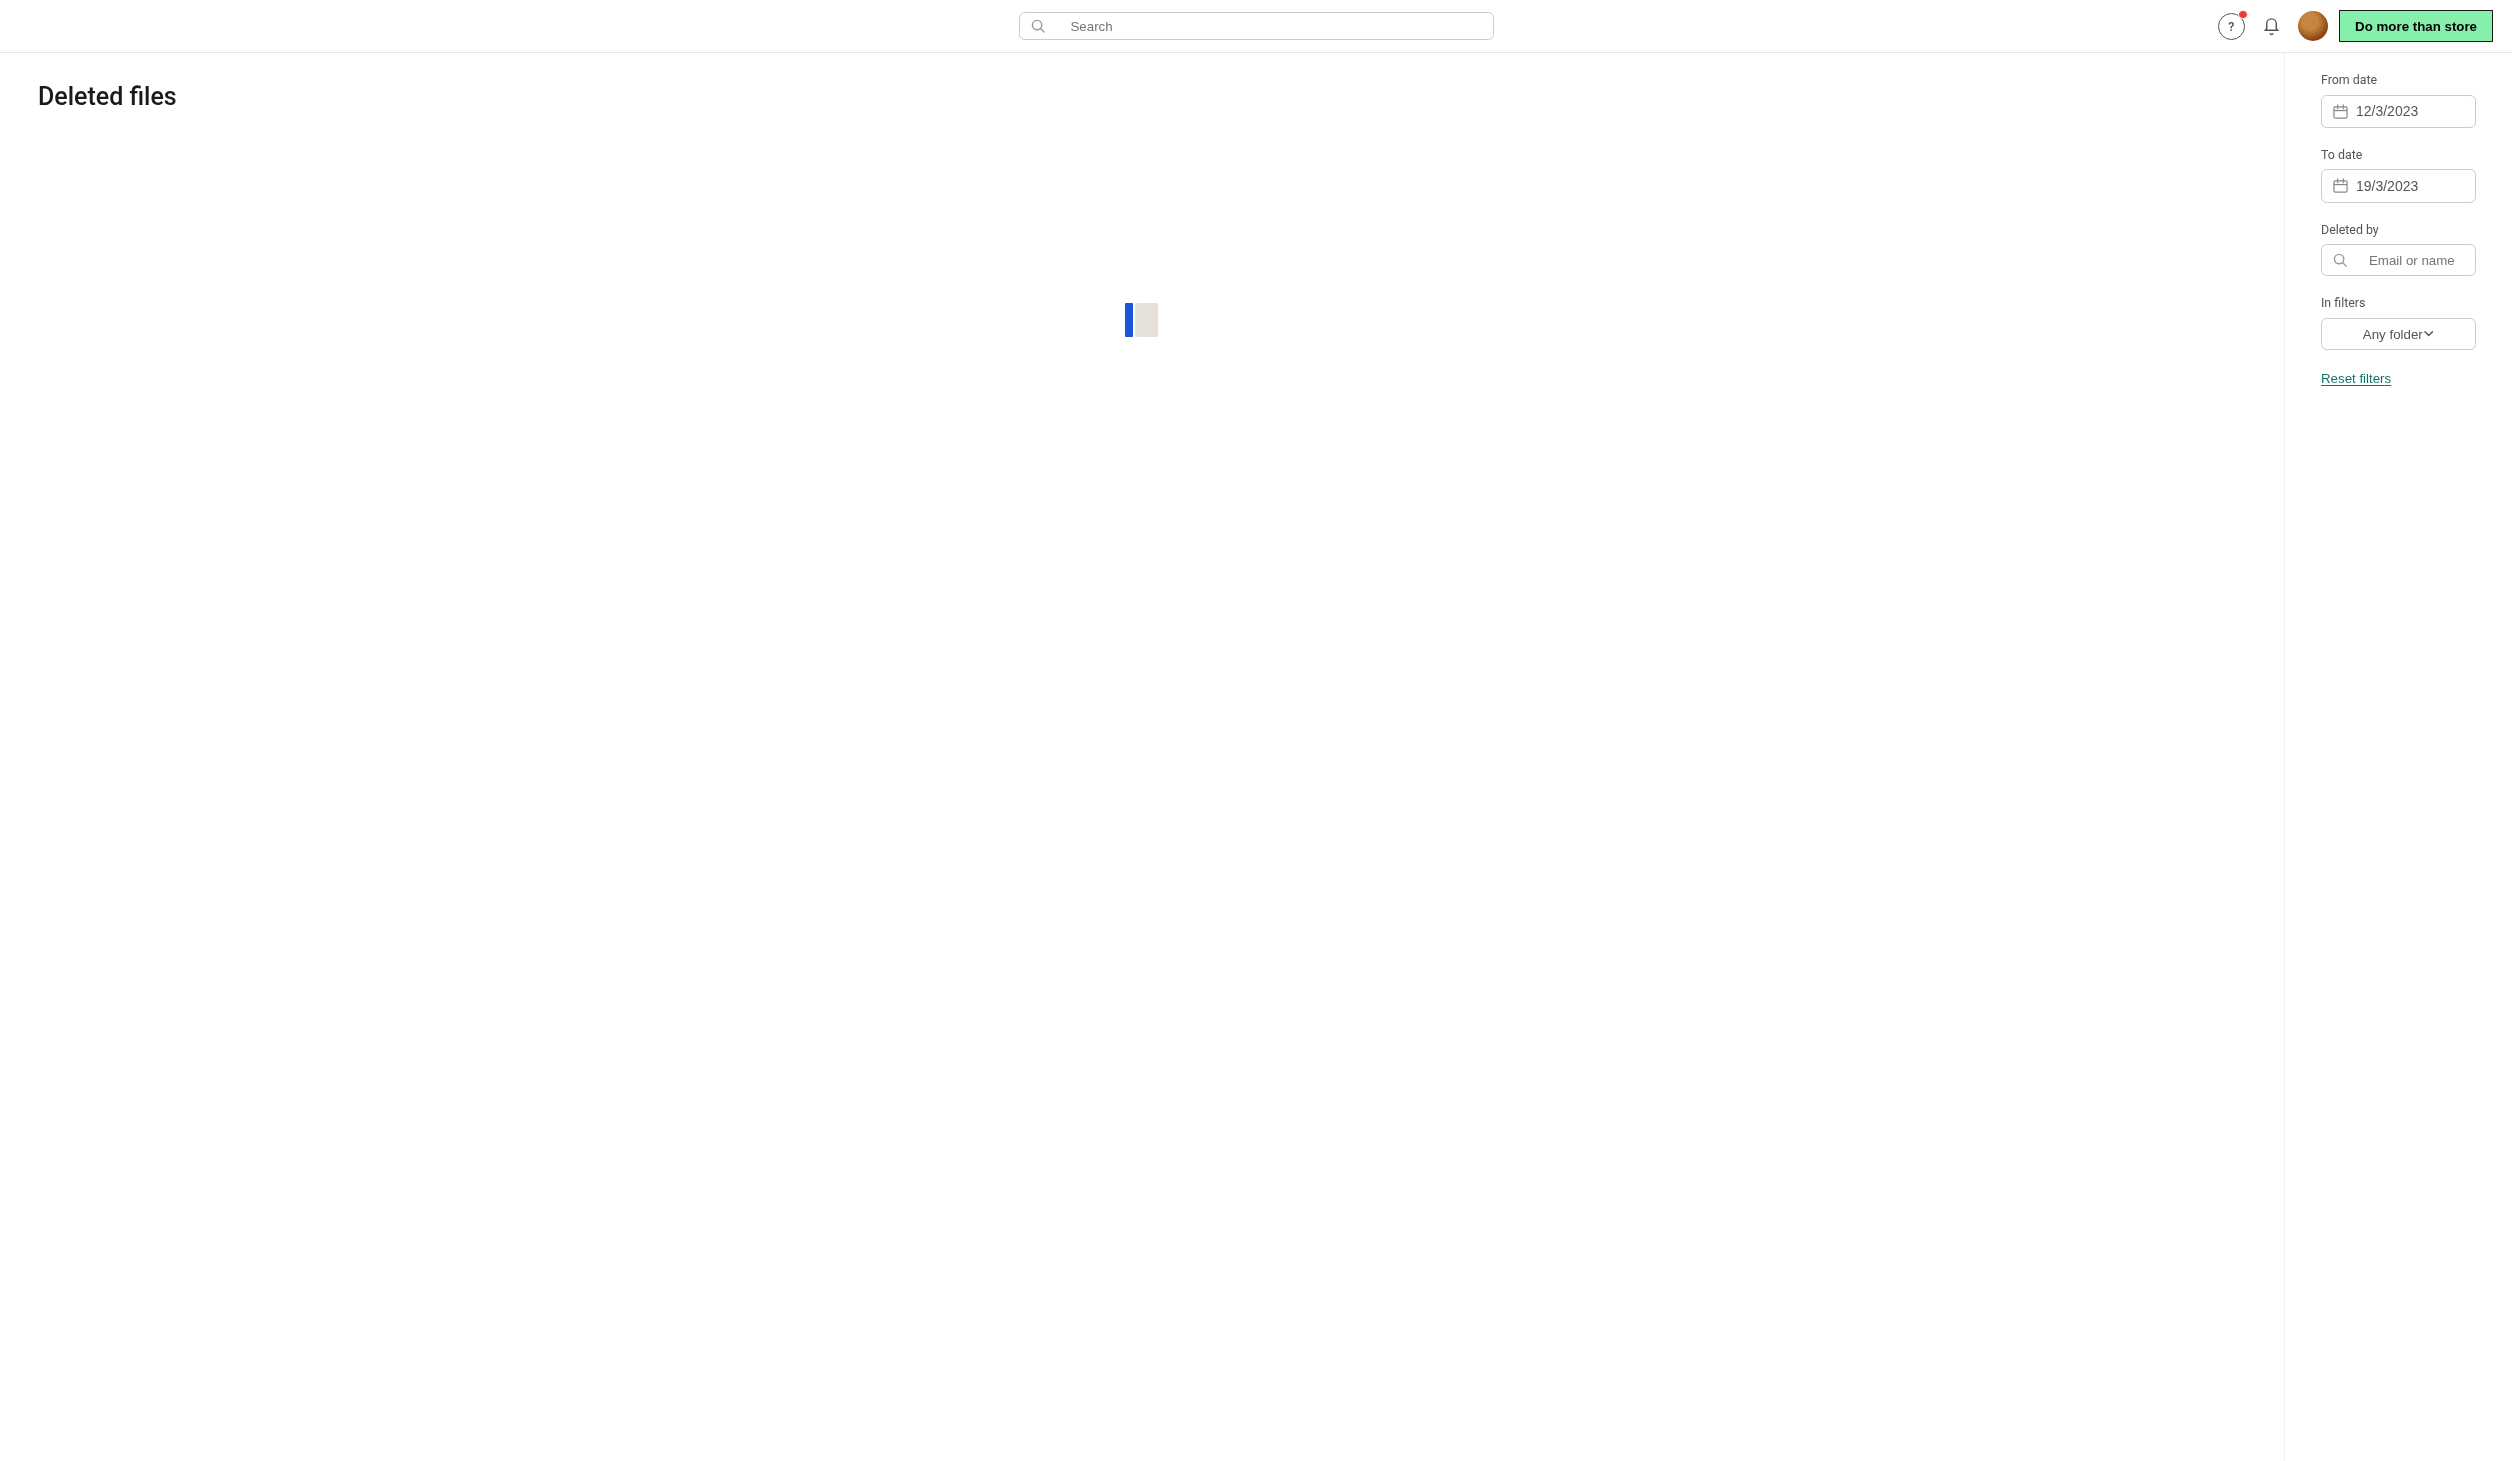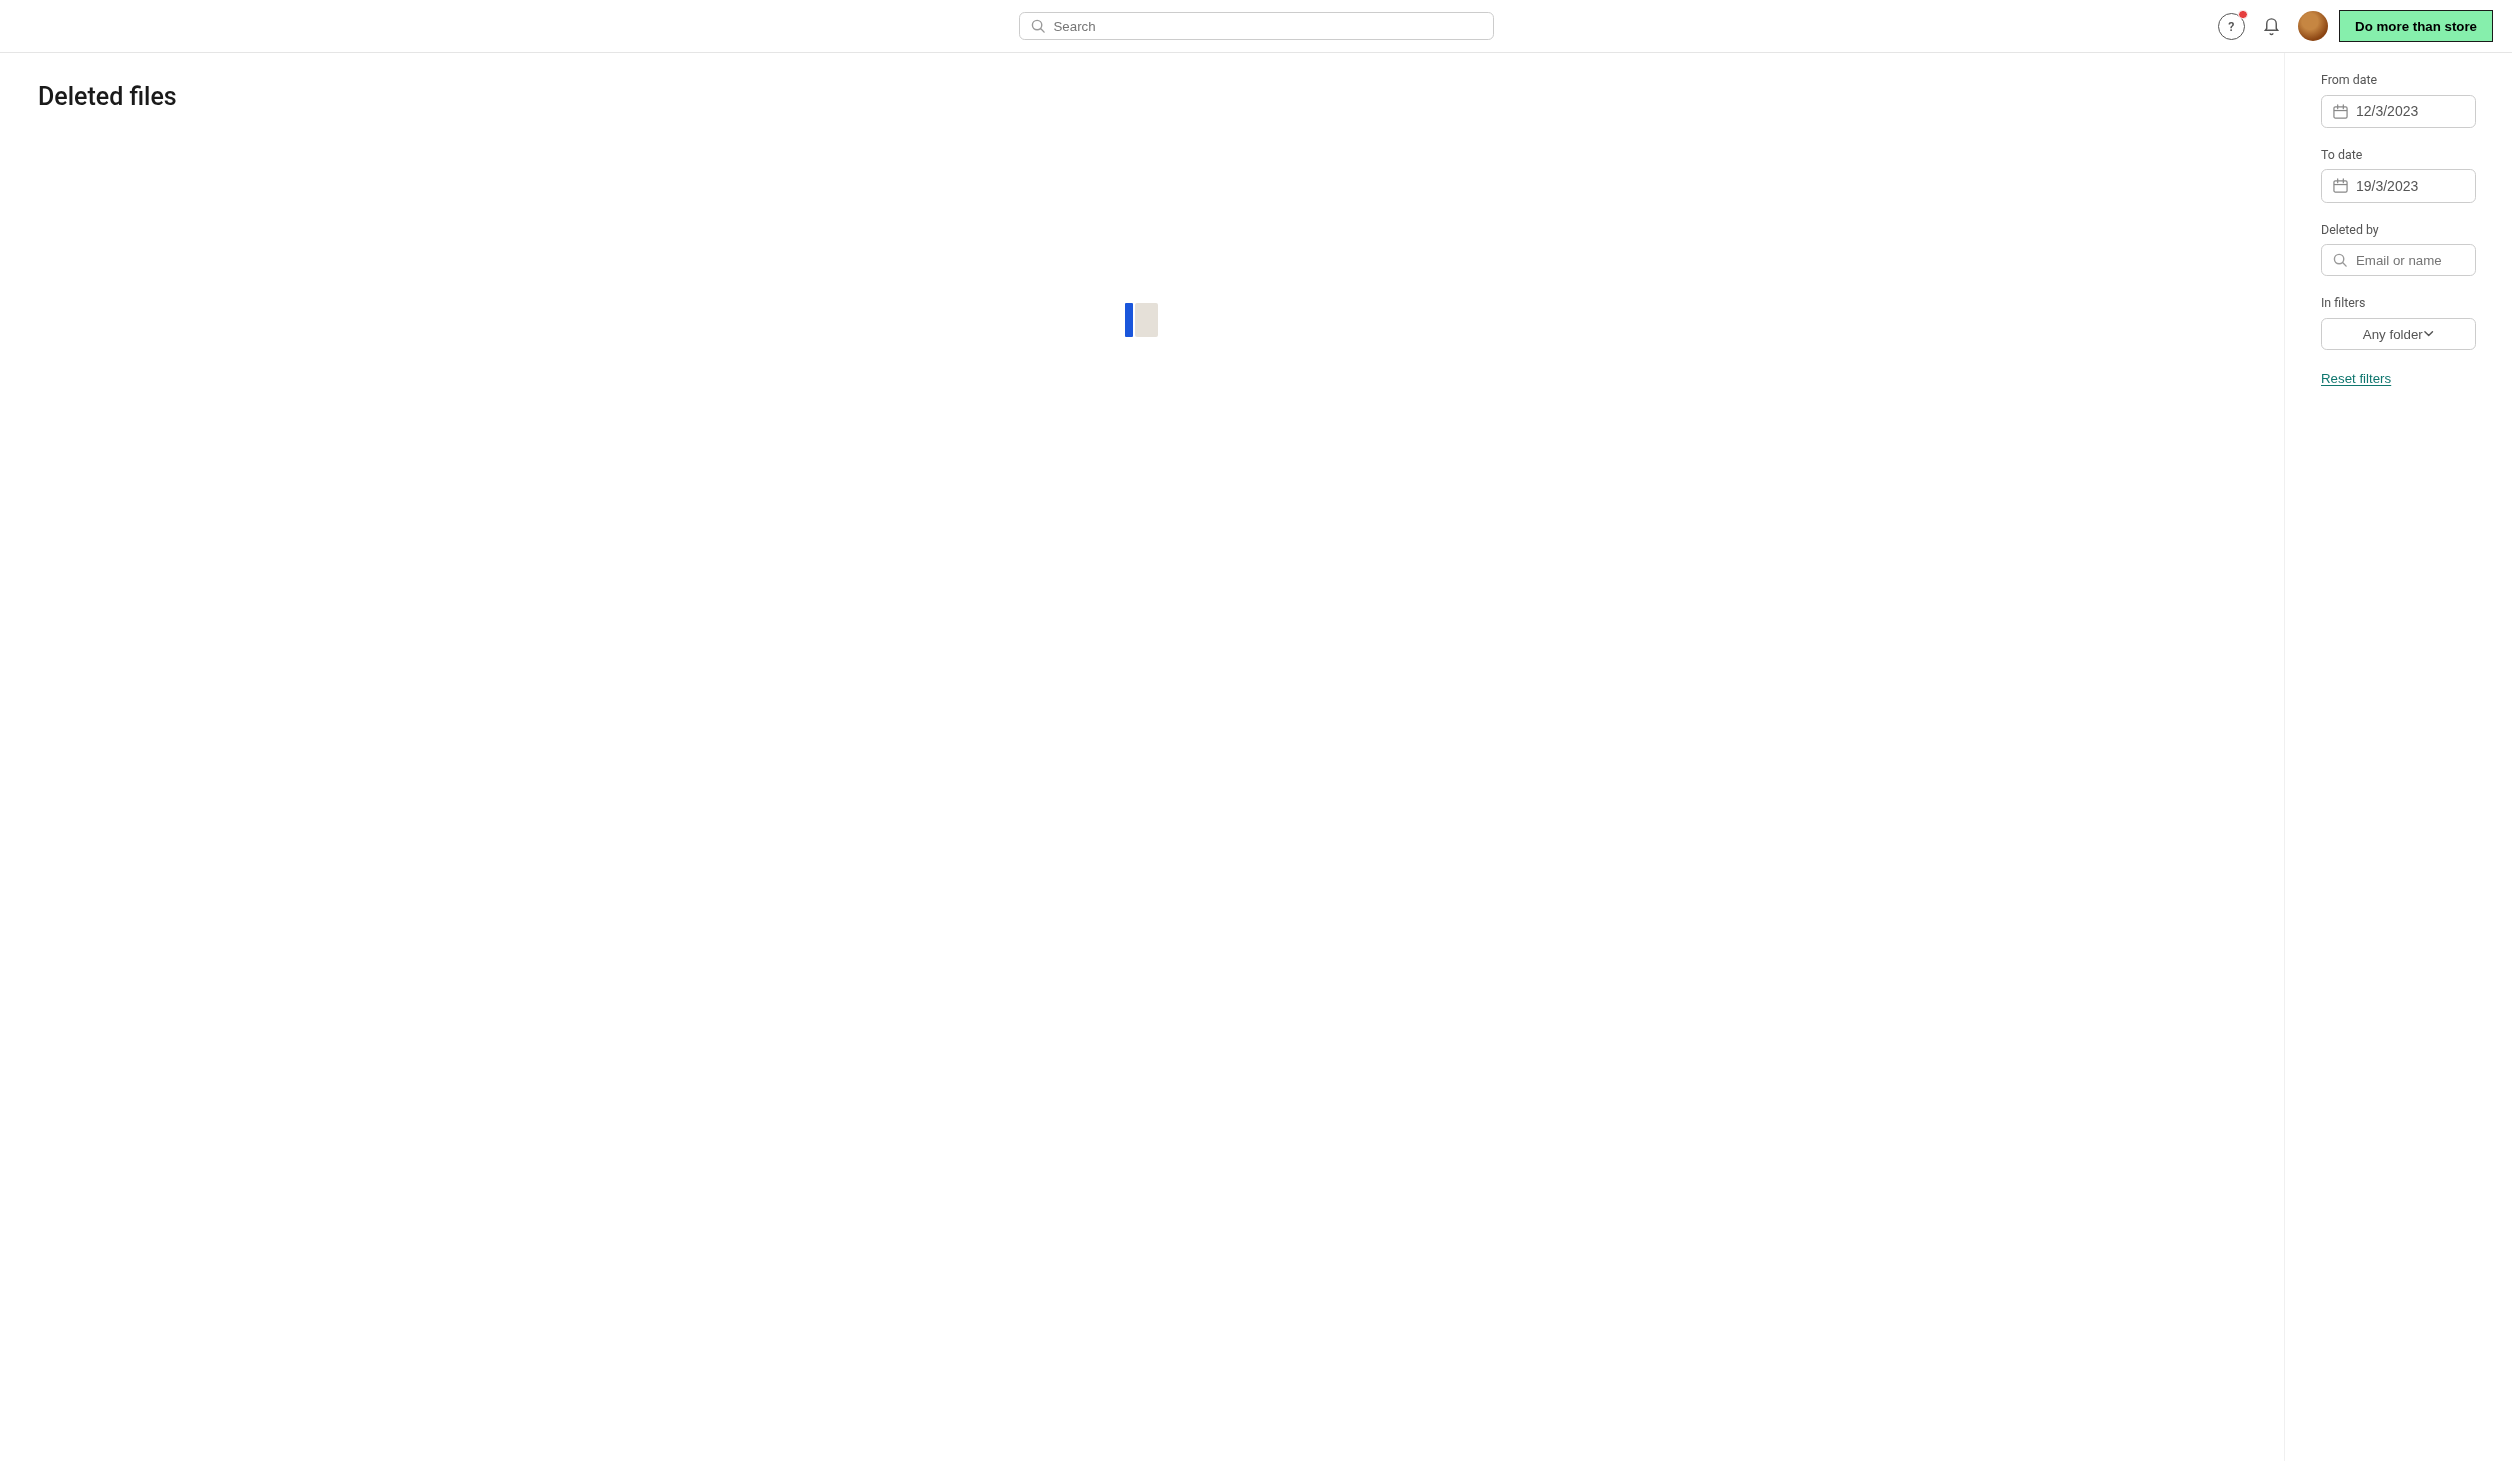--- a/index.html
+++ b/index.html
@@ -46,20 +46,21 @@
       flex-shrink: 0;
     }
 
     .search-input {
       border: none;
       outline: none;
       width: 100%;
       font-size: 13.3px;
       color: #14532d;
       background: transparent;
+      margin-left: 17px;
     }
 
     .header-right {
       position: absolute;
       right: 19px;
       display: flex;
       align-items: center;
       gap: 11.4px;
     }
 
@@ -229,20 +230,21 @@
     }
 
     .deleted-by-wrapper {
       display: flex;
       align-items: center;
       border: 1px solid #cccccc;
       border-radius: 5.7px;
       padding: 7.6px 11.4px;
       margin-bottom: 19px;
       background: #fff;
+      gap: 13px;
     }
 
     .deleted-by-wrapper svg {
       margin-right: 7.6px;
       flex-shrink: 0;
       color: #999;
     }
 
     .deleted-by-input {
       border: none;

